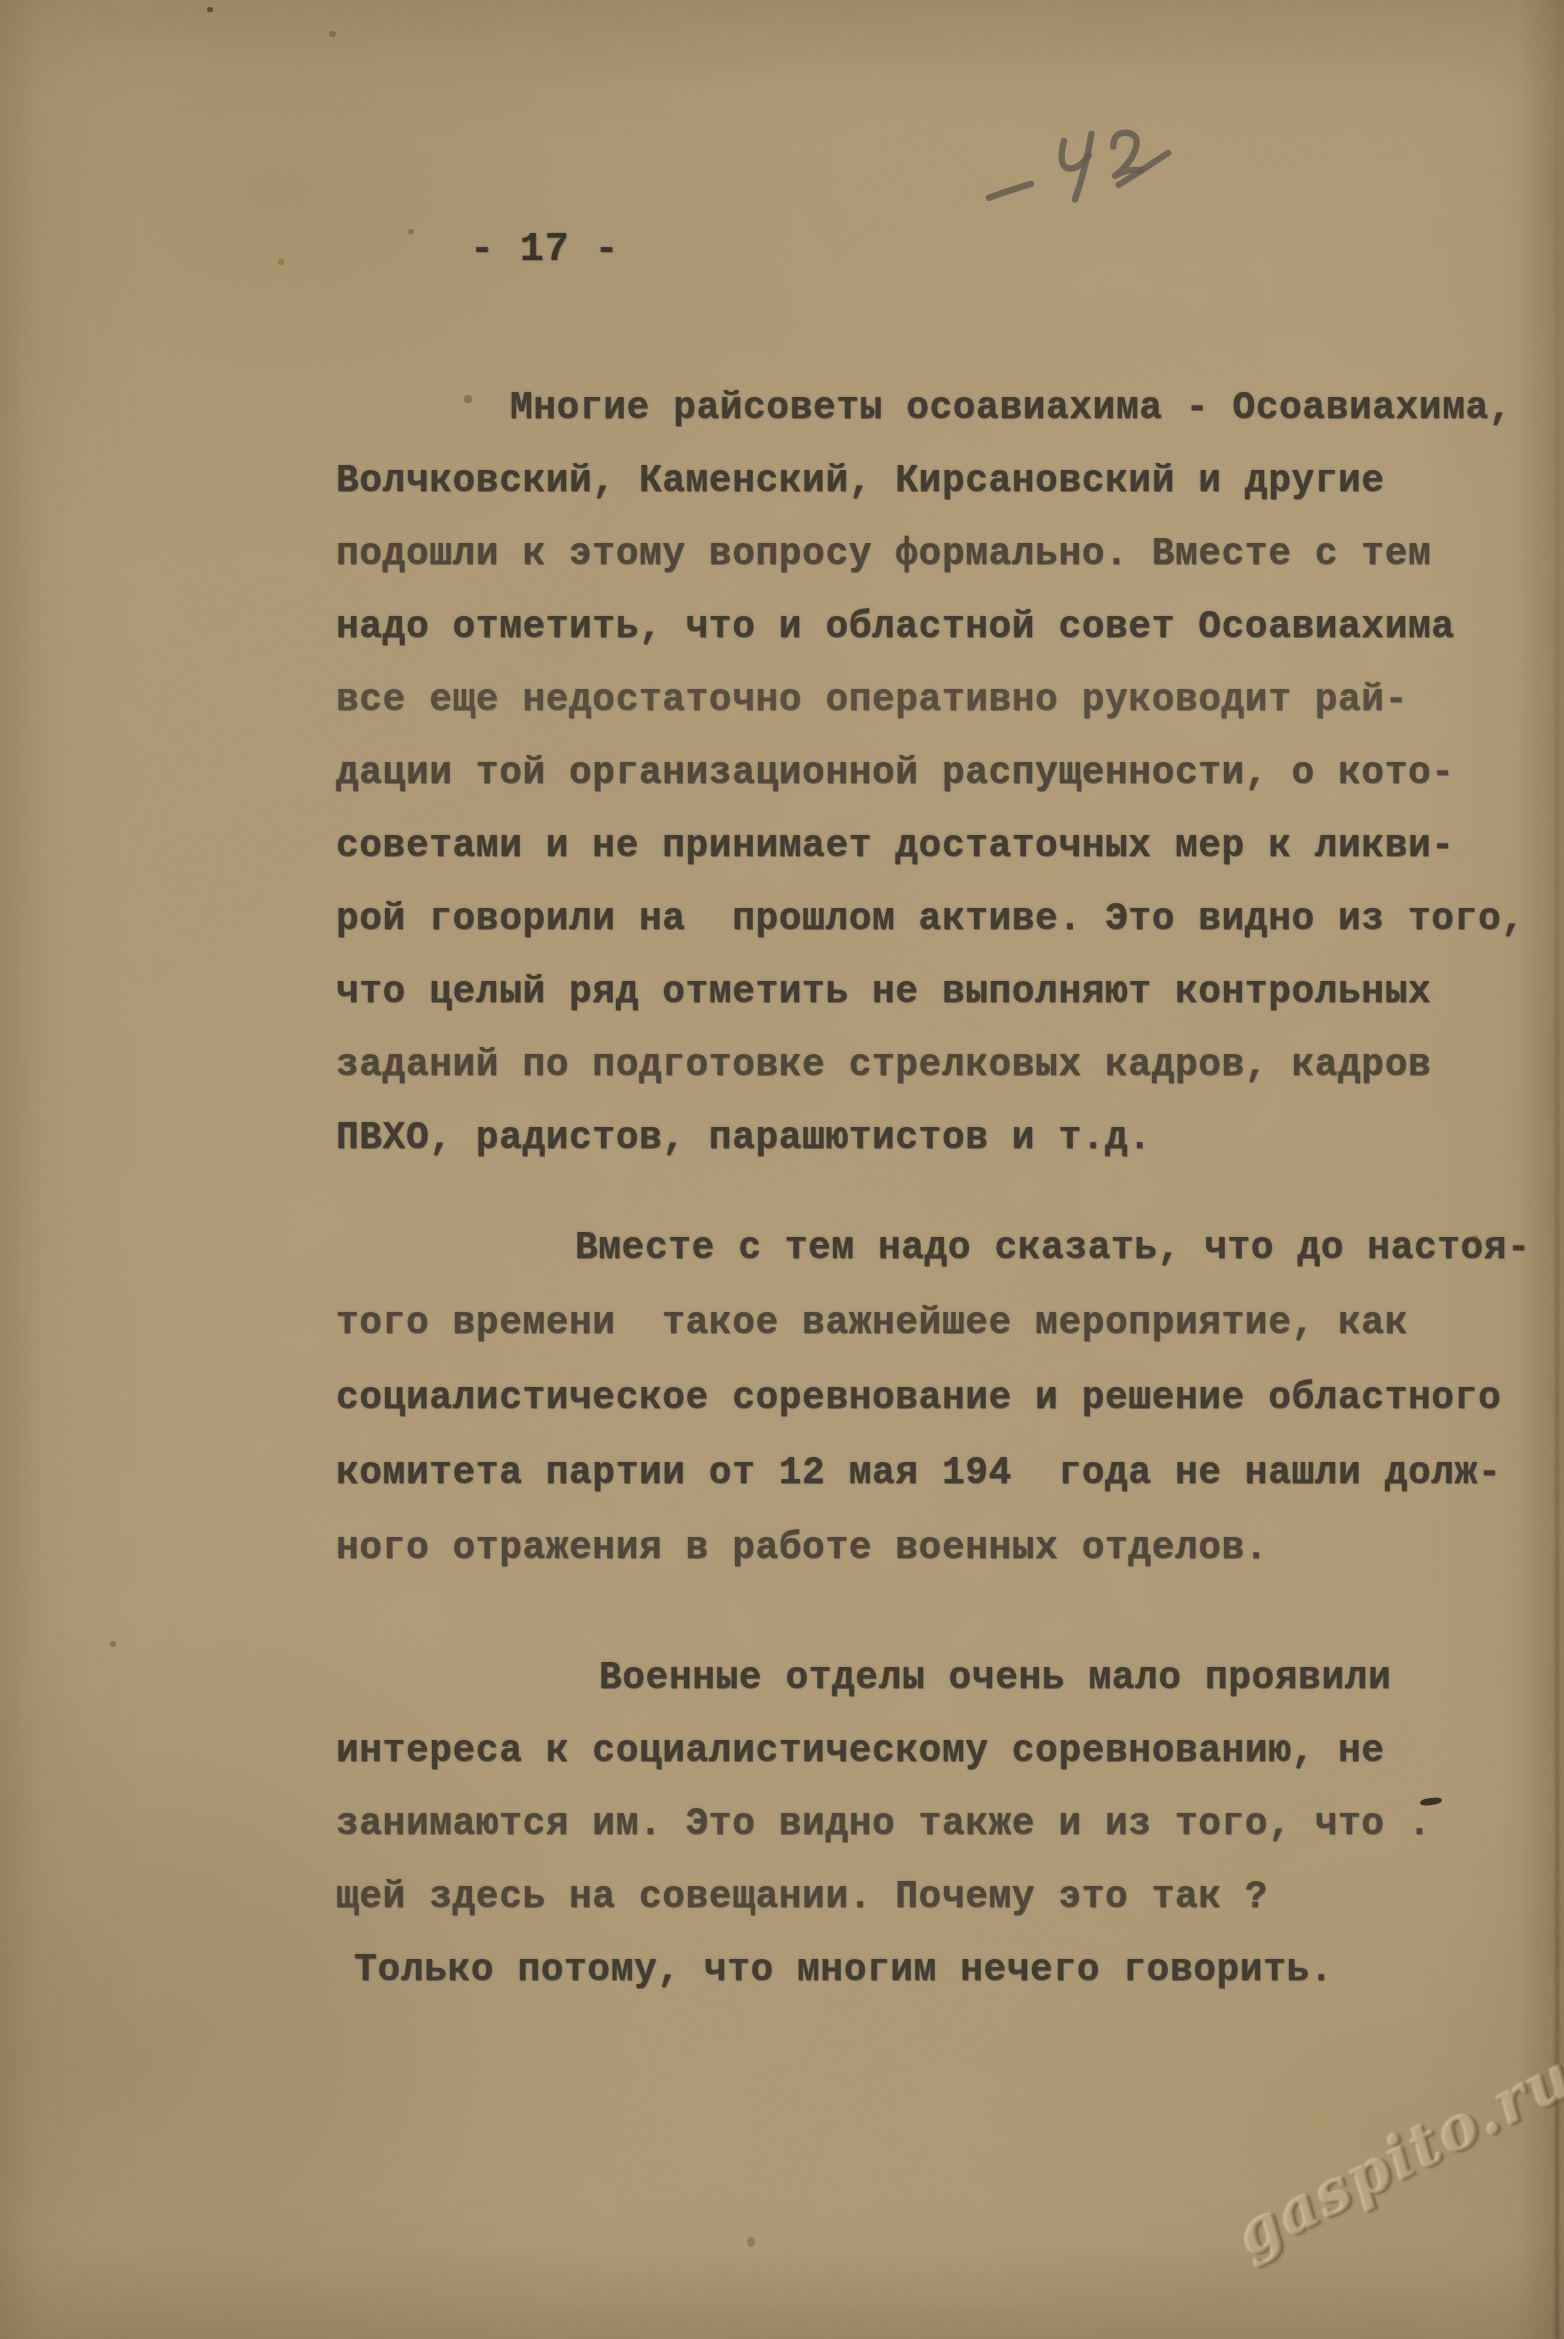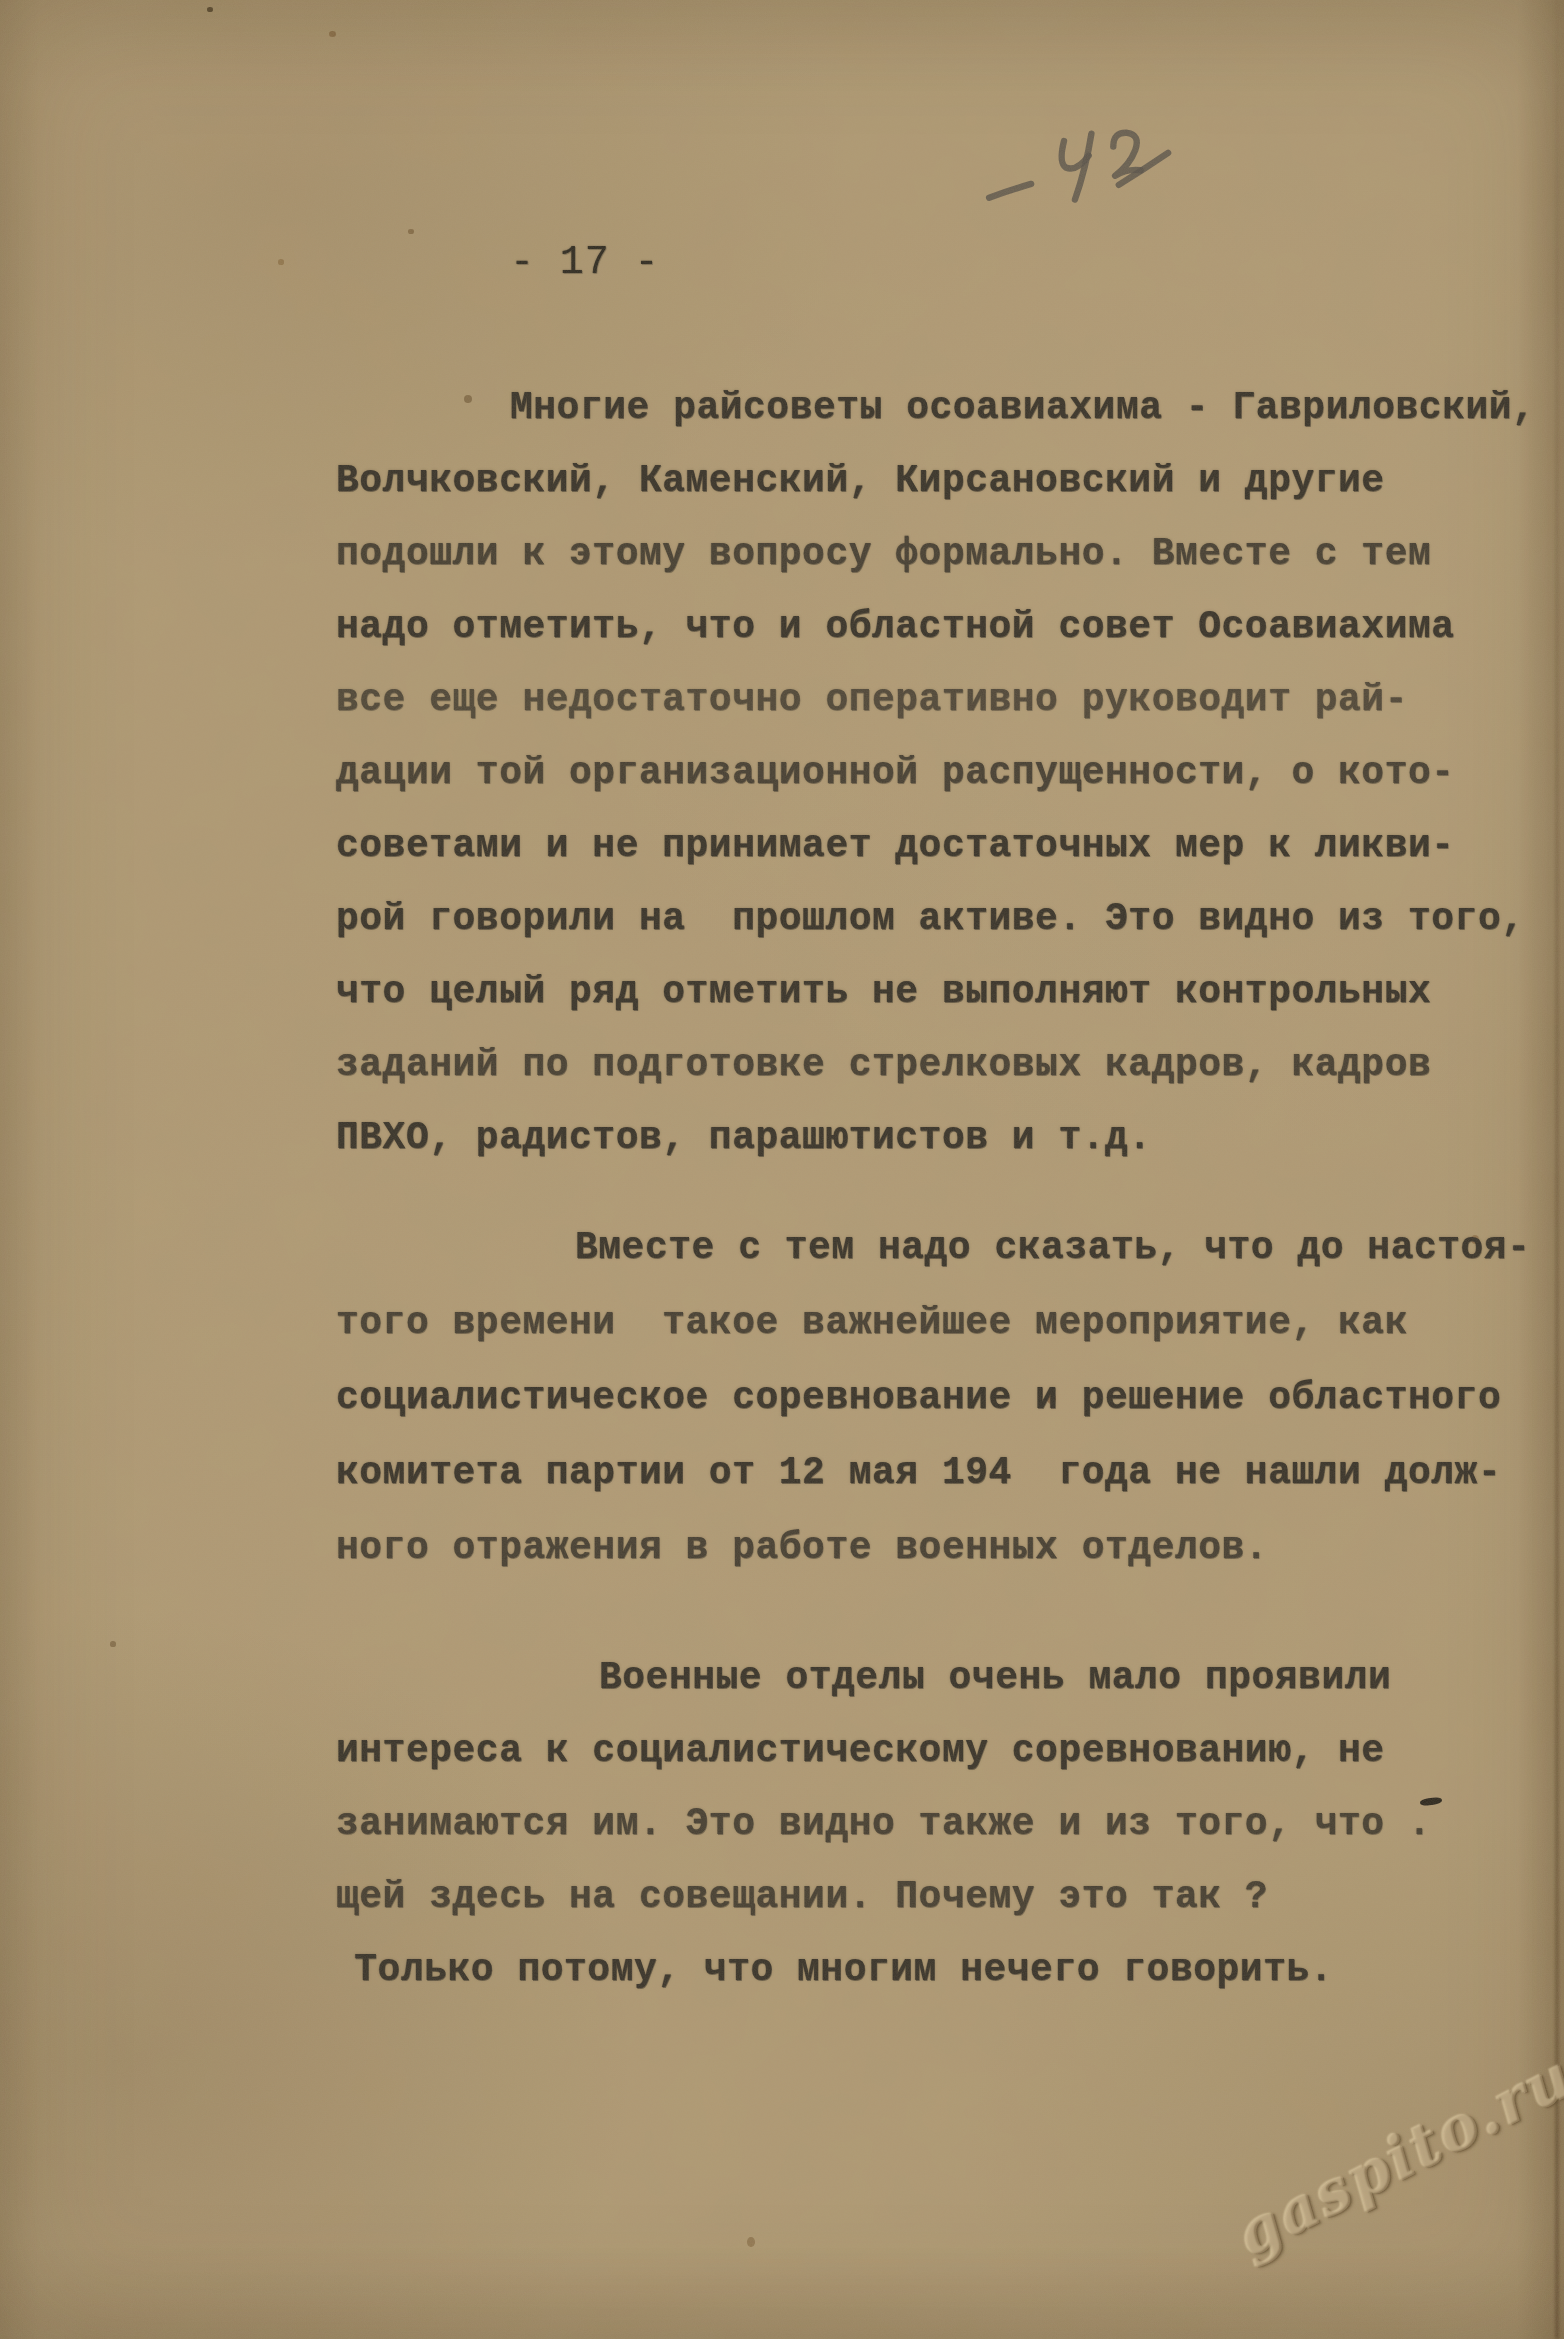--- a/index.html
+++ b/index.html
@@ -21,23 +21,23 @@
   }
   svg.mottle{position:absolute;inset:0;z-index:1;pointer-events:none;}
   svg.grain{position:absolute;inset:0;z-index:6;pointer-events:none;opacity:.8;}
   .edge-line{
     position:absolute;top:0;right:5.5px;width:3.7px;height:100%;z-index:2;
     background:linear-gradient(to bottom, rgba(90,68,40,0.05), rgba(82,60,32,0.35) 60%, rgba(70,50,26,0.45));
     filter:blur(1.4px);
   }
   .annotation{position:absolute;left:980px;top:108px;z-index:4;}
   .page-number{
-    position:absolute;left:470px;top:240px;z-index:4;
-    font-size:40px;font-weight:normal;letter-spacing:0.9px;white-space:pre;
-    color:#2f2b22;text-shadow:0 0 1.8px rgba(47,43,34,0.55),0.9px 0.9px 0 rgba(47,43,34,0.25);margin-left:40px;
+    position:absolute;left:470px;top:227px;z-index:4;
+    font-size:40px;font-weight:bold;letter-spacing:0.9px;white-space:pre;
+    color:#2f2b22;text-shadow:0 0 1.8px rgba(47,43,34,0.55),0.9px 0.9px 0 rgba(47,43,34,0.25);
   }
   .para{position:absolute;left:336px;width:1188px;z-index:4;}
   .p1{top:371px;}
   .p2{top:1210px;}
   .p3{top:1641px;}
   .line{
     height:73px;line-height:73px;white-space:pre;
     font-size:38px;font-weight:bold;
     color:#38332a;
     text-shadow:0.5px 0.5px 0 rgba(56,51,42,0.55), -0.5px 0 0 rgba(56,51,42,0.30), 0 0 2.7px rgba(74,64,46,0.40);
@@ -83,21 +83,21 @@
       <path class="hand-stroke" d="M92,36 Q86,60 94,65 Q106,70 119,52"></path>
       <path class="hand-stroke" d="M122,28 Q116,66 104,100"></path>
       <path class="hand-stroke" d="M146,42 Q146,26 161,27 Q176,29 170,46 Q164,62 148,74 Q162,66 176,68"></path>
       <path class="hand-stroke" d="M152,84 Q178,68 206,49"></path>
     </svg>
   </div>
 
   <div class="page-number">- 17 -</div>
 
   <div class="para p1">
-    <div class="line indent-a">Многие райсоветы осоавиахима - Гавриловский,</div>
+    <div class="line indent-a">Многие райсоветы осоавиахима - Осоавиахима,</div>
     <div class="line">Волчковский, Каменский, Кирсановский и другие</div>
     <div class="line faded">подошли к этому вопросу формально. Вместе с тем</div>
     <div class="line">надо отметить, что и областной совет Осоавиахима</div>
     <div class="line fader">все еще недостаточно оперативно руководит рай-</div>
     <div class="line faded">дации той организационной распущенности, о кото-</div>
     <div class="line">советами и не принимает достаточных мер к ликви-</div>
     <div class="line">рой говорили на  прошлом активе. Это видно из того,</div>
     <div class="line">что целый ряд отметить не выполняют контрольных</div>
     <div class="line faded">заданий по подготовке стрелковых кадров, кадров</div>
     <div class="line">ПВХО, радистов, парашютистов и т.д.</div>

